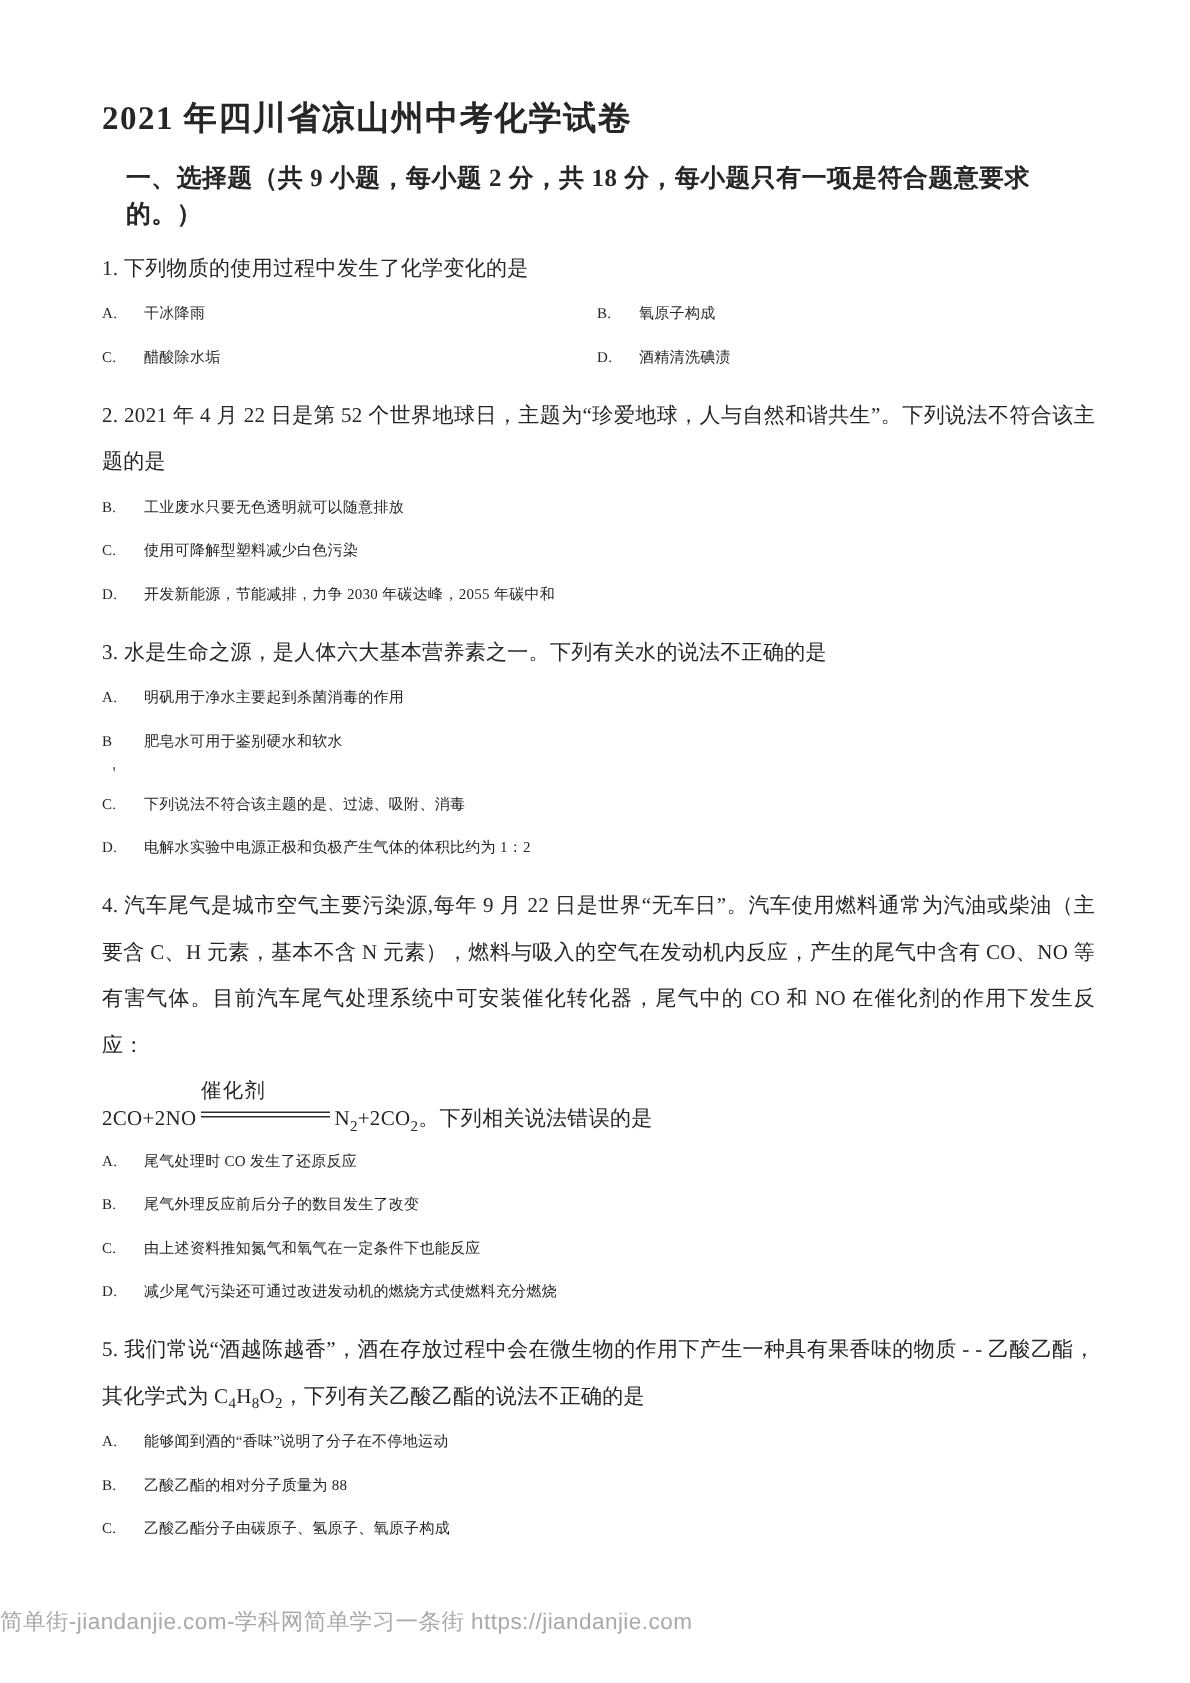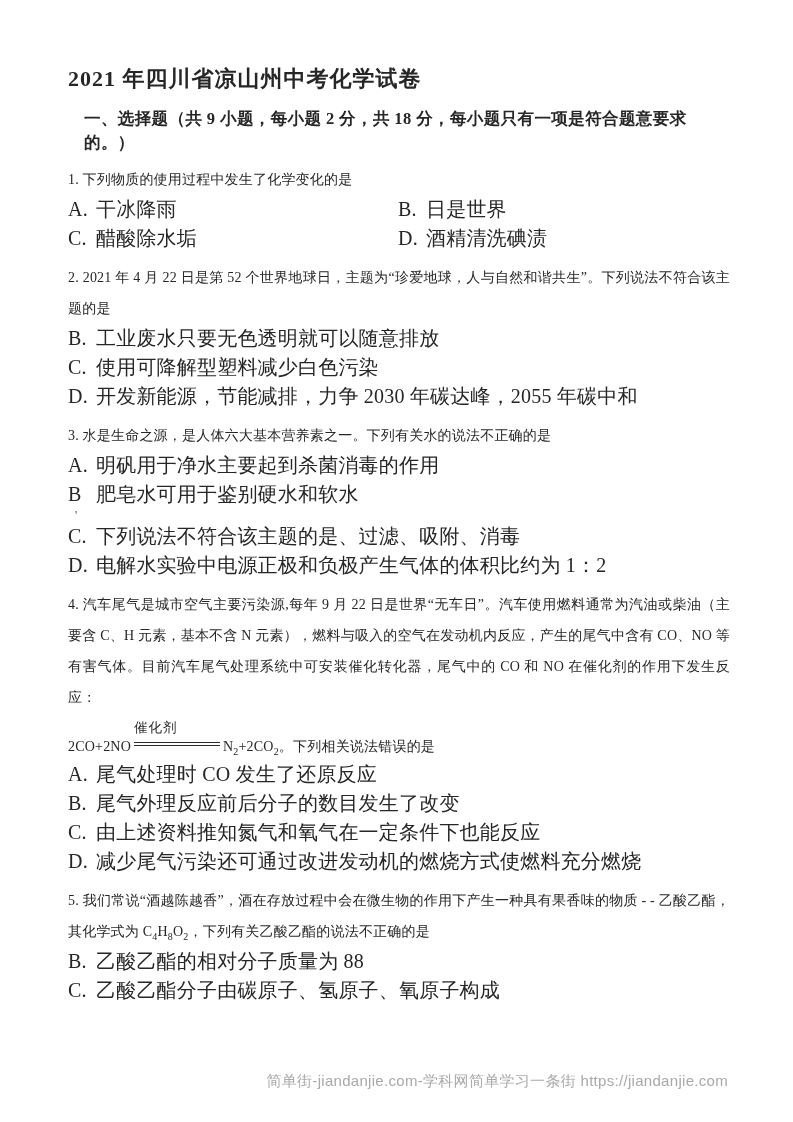--- a/index.html
+++ b/index.html
@@ -18,21 +18,21 @@
   }
   .section-heading {
     font-size: 16.5px; font-weight: bold;
     margin: 13px 0 0 16px; line-height: 24px; letter-spacing: 0.4px;
   }
   .question { margin-top: 9px; }
   .stem {
     font-size: 14px; line-height: 31px; margin: 0;
     text-align: justify; letter-spacing: 0.2px;
   }
-  .opt-row { font-size: 20px; line-height: 29px; letter-spacing: 0.2px; }
+  .opt-row { font-size: 10px; line-height: 29px; letter-spacing: 0.2px; }
   .opt-label { display: inline-block; min-width: 28px; }
   .opt-grid { display: grid; grid-template-columns: 330px 1fr; }
   sub.fsub { font-size: 10px; line-height: 0; }
   
   .eq-line {
     font-size: 14px; margin: 2px 0 0 0;
     padding-top: 18px; line-height: 27px; letter-spacing: 0.2px;
   }
   .eq-cond-wrap {
     display: inline-block; position: relative;
@@ -45,43 +45,43 @@
   .eq-cond {
     position: absolute; left: 0; right: 0; bottom: 6px;
     text-align: left; font-size: 13.5px; white-space: nowrap;
     letter-spacing: 1px;
   }
   .artifact {
     font-size: 12px; line-height: 13px; height: 13px;
     margin-left: 7px; color: #4a4a4a;
   }
   .footer {
-    position: absolute; top: 1072px; left: 16px; width: 712px;
-    text-align: right;
+    position: absolute; top: 1072px; left: 0; width: 712px;
+    text-align: left;
     font-family: "Liberation Sans", sans-serif;
     font-size: 15px; color: #a9a9a9; letter-spacing: 0.3px;
   }
 </style>
 </head>
 <body>
 
 <div class="page">
 
   <h1 class="title">2021 年四川省凉山州中考化学试卷</h1>
 
   <div class="section-heading">一、选择题（共 9 小题，每小题 2 分，共 18 分，每小题只有一项是符合题意要求的。）</div>
 
   <section class="question">
     <p class="stem">1. 下列物质的使用过程中发生了化学变化的是</p>
     <div class="opt-grid">
       <div class="opt-row">
         <span class="opt-label">A.</span><span>干冰降雨</span>
       </div>
       <div class="opt-row">
-        <span class="opt-label">B.</span><span>日是世界</span>
+        <span class="opt-label">B.</span><span>氧原子构成</span>
       </div>
       <div class="opt-row">
         <span class="opt-label">C.</span><span>醋酸除水垢</span>
       </div>
       <div class="opt-row">
         <span class="opt-label">D.</span><span>酒精清洗碘渍</span>
       </div>
     </div>
   </section>
 
@@ -130,20 +130,23 @@
       <span class="opt-label">C.</span><span>由上述资料推知氮气和氧气在一定条件下也能反应</span>
     </div>
     <div class="opt-row">
       <span class="opt-label">D.</span><span>减少尾气污染还可通过改进发动机的燃烧方式使燃料充分燃烧</span>
     </div>
   </section>
 
   <section class="question">
     <p class="stem"><span>5. 我们常说“酒越陈越香”，酒在存放过程中会在微生物的作用下产生一种具有果香味的物质 - - 乙酸乙酯，其化学式为 </span><span>C</span><sub class="fsub">4</sub><span>H</span><sub class="fsub">8</sub><span>O</span><sub class="fsub">2</sub><span>，下列有关乙酸乙酯的说法不正确的是</span></p>
     <div class="opt-row">
+      <span class="opt-label">A.</span><span>能够闻到酒的“香味”说明了分子在不停地运动</span>
+    </div>
+    <div class="opt-row">
       <span class="opt-label">B.</span><span>乙酸乙酯的相对分子质量为 88</span>
     </div>
     <div class="opt-row">
       <span class="opt-label">C.</span><span>乙酸乙酯分子由碳原子、氢原子、氧原子构成</span>
     </div>
   </section>
 
 </div>
 
 <div class="footer">简单街-jiandanjie.com-学科网简单学习一条街 https://jiandanjie.com</div>

